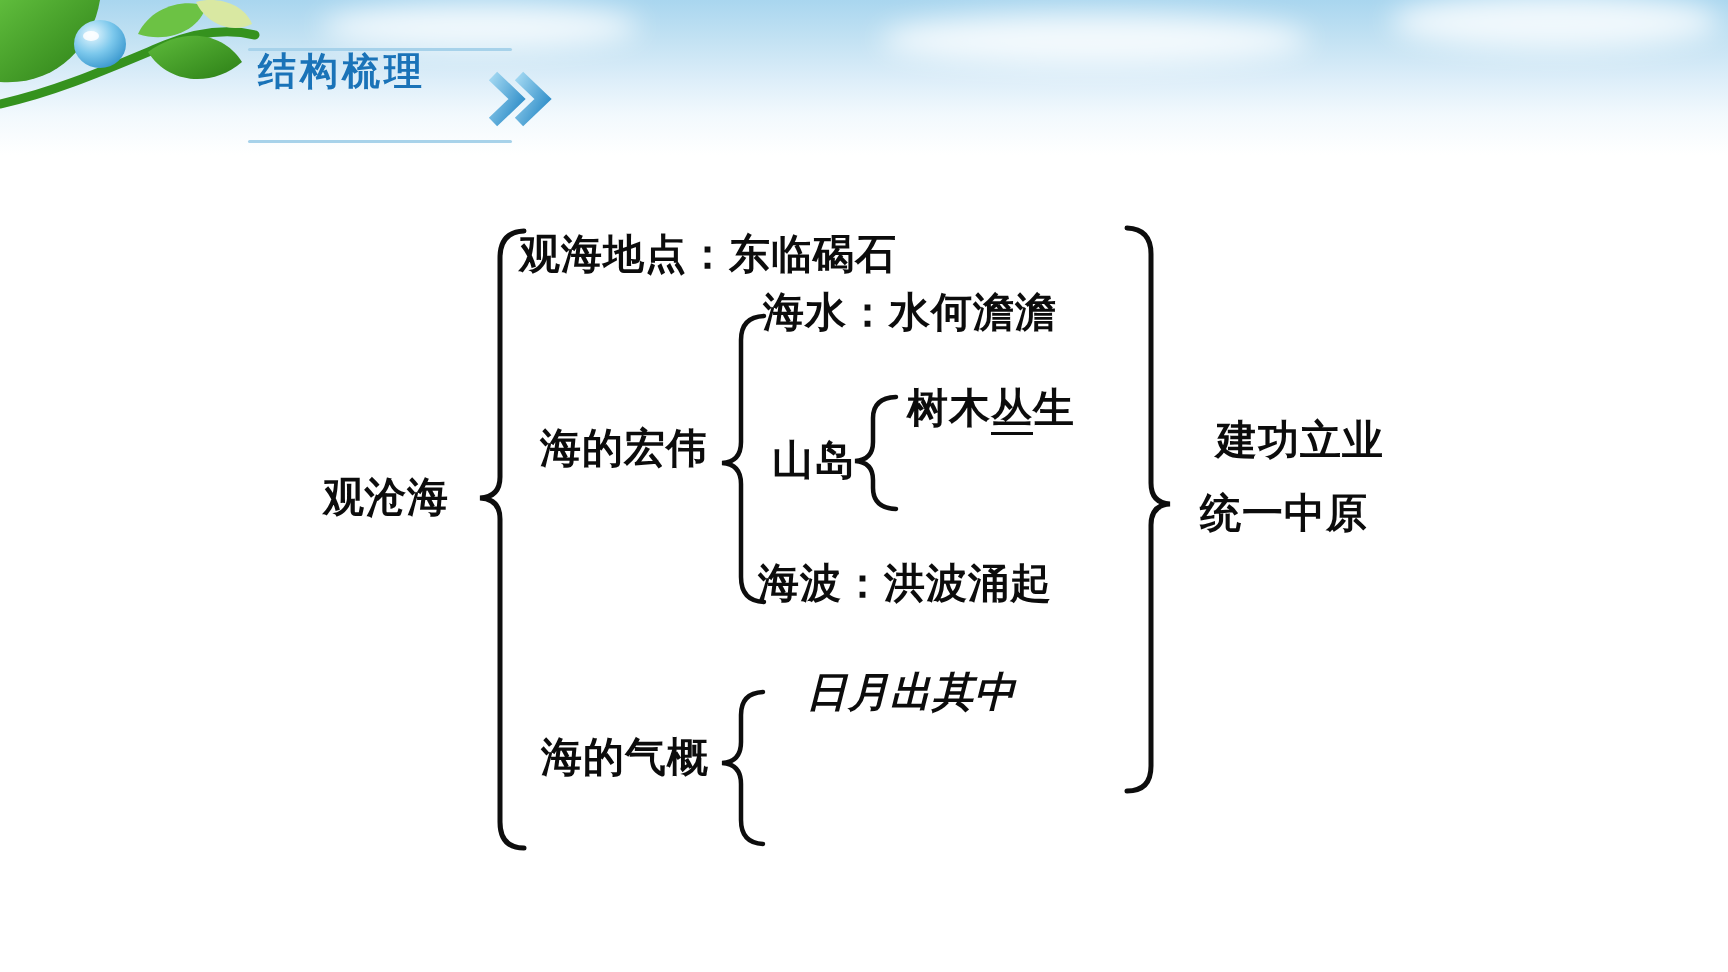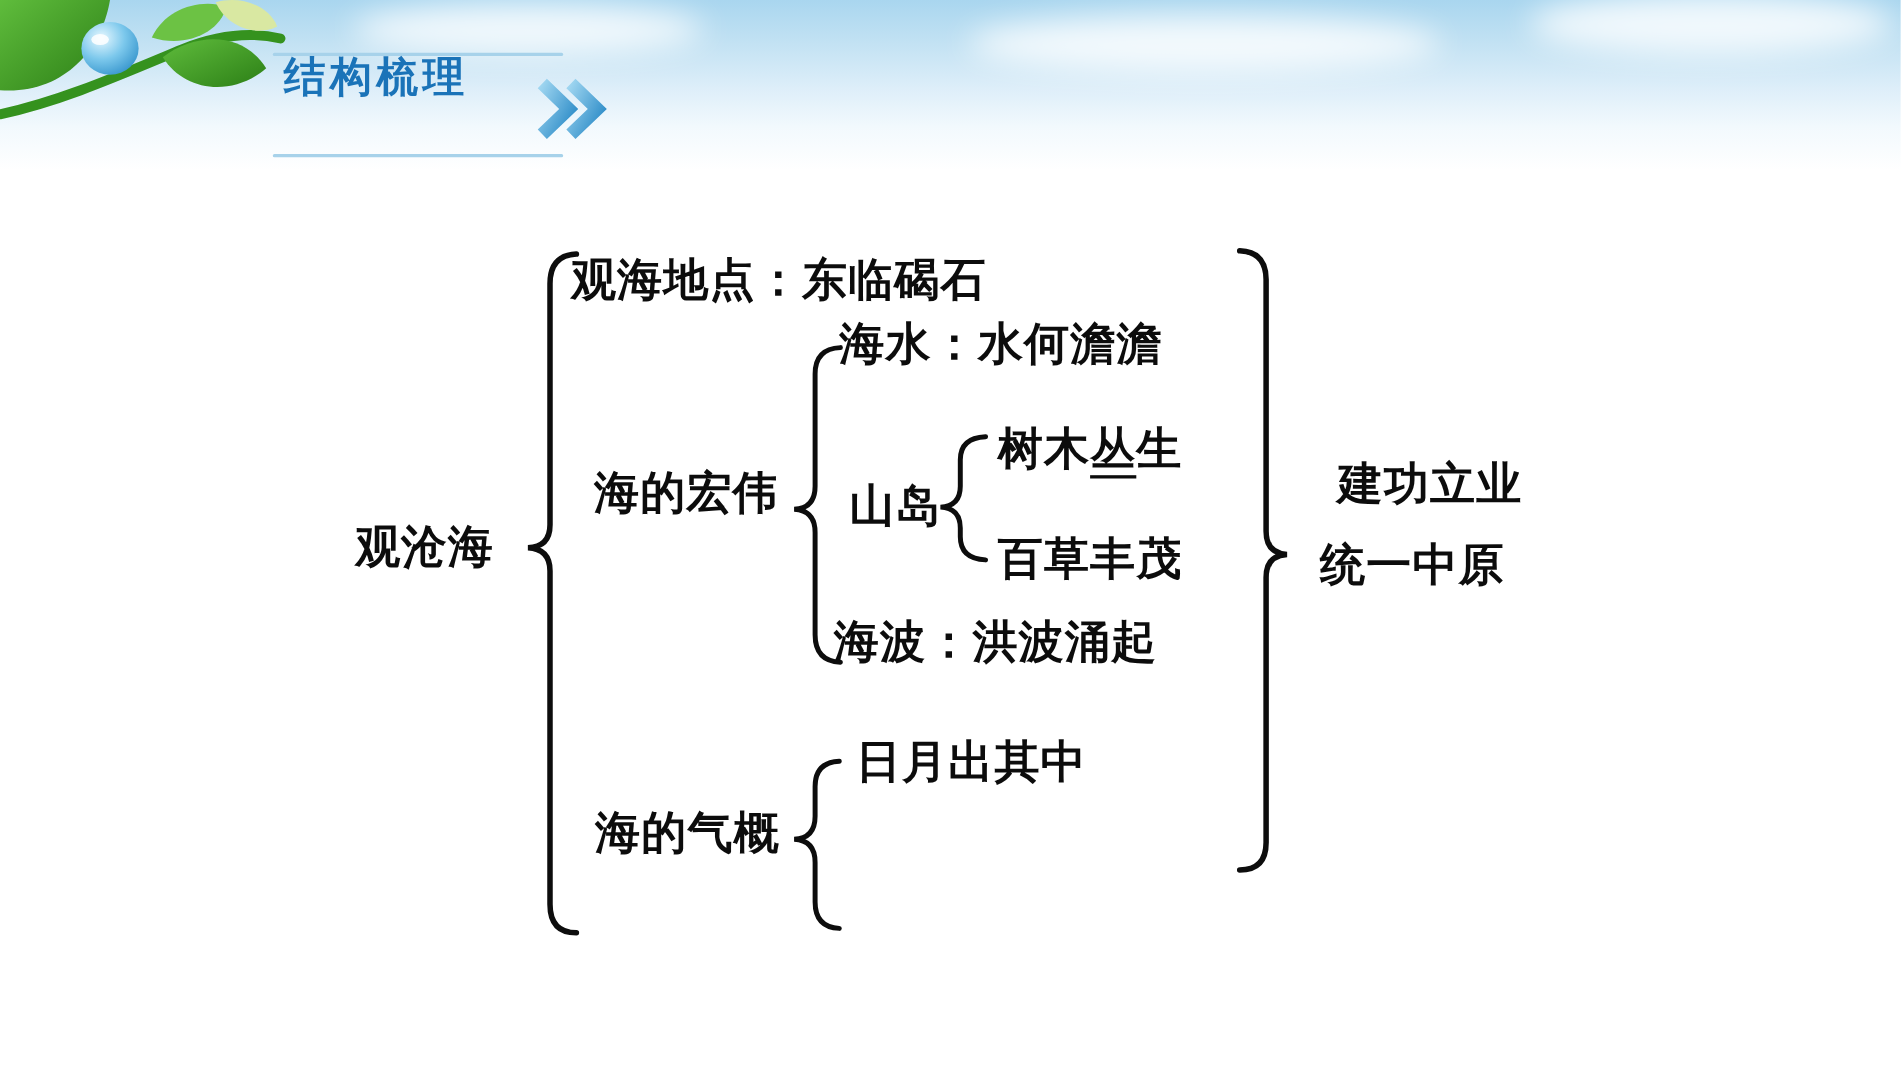--- a/index.html
+++ b/index.html
@@ -91,23 +91,22 @@
 
   <div class="node" style="left:323px;top:477px;">观沧海</div>
 
   <div class="node" style="left:519px;top:206px;margin-top:28px;">观海地点：东临碣石</div>
 
   <div class="node" style="left:540px;top:428px;">海的宏伟</div>
   <div class="node" style="left:763px;top:292px;">海水：水何澹澹</div>
 
   <div class="node" style="left:772px;top:440px;">山岛</div>
   <div class="node" style="left:907px;top:375px;margin-top:13px;"><span>树木</span><span class="emph">丛</span><span>生</span></div>
-  <div class="node" style="left:907px;top:488px;">百草丰茂</div>
 
   <div class="node" style="left:758px;top:563px;">海波：洪波涌起</div>
 
   <div class="node" style="left:541px;top:737px;">海的气概</div>
-  <div class="node" style="left:778px;top:672px;">日月出其中</div>
+  <div class="node" style="left:806px;top:672px;font-style:italic;">日月出其中</div>
 
   <div class="node" style="left:1200px;top:420px;margin-left:16px;">建功立业</div>
   <div class="node" style="left:1200px;top:493px;">统一中原</div>
 
 </div>
 
 </body></html>

